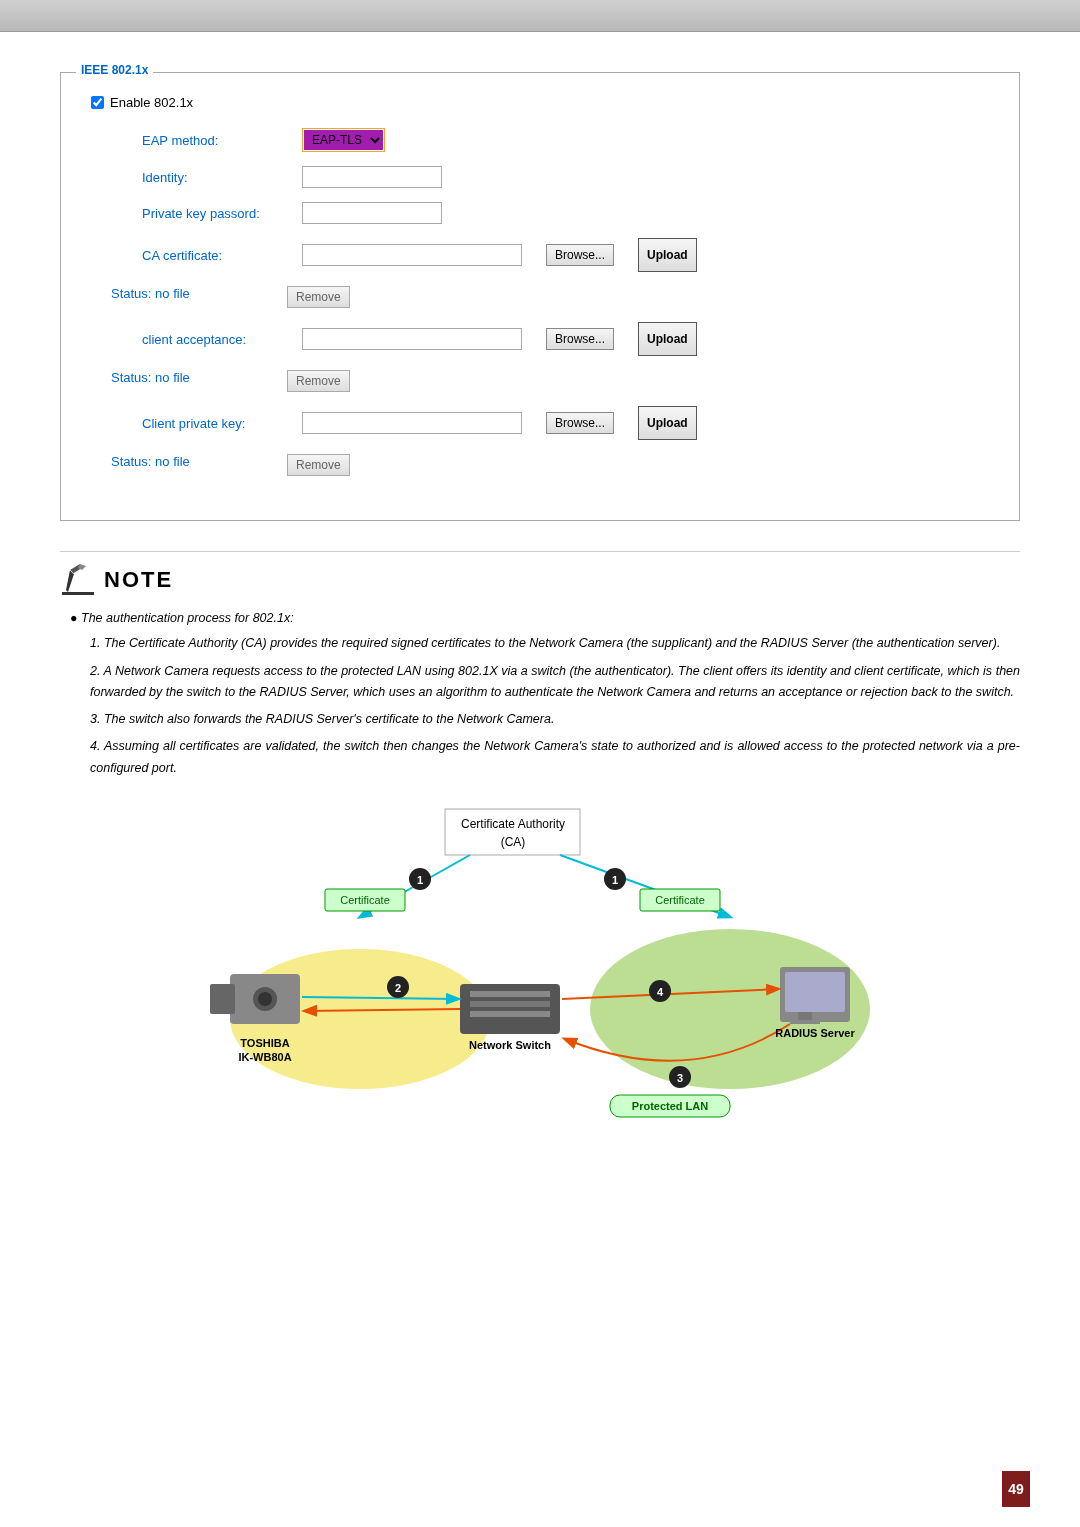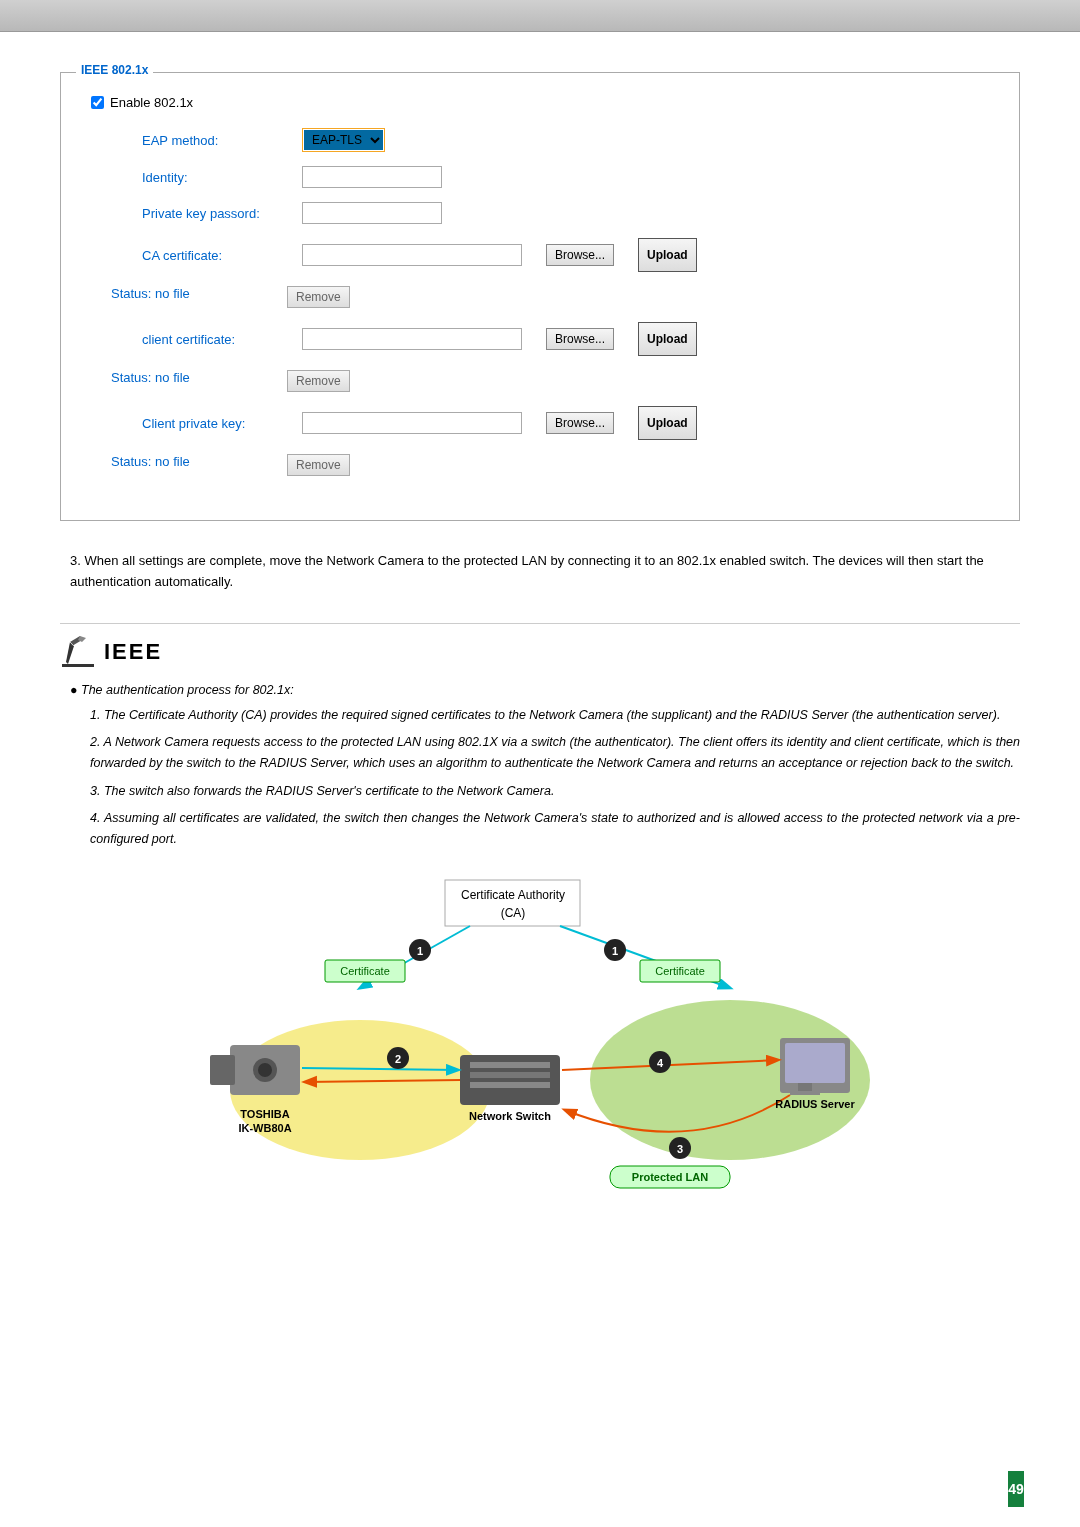--- a/index.html
+++ b/index.html
@@ -79,21 +79,21 @@
 
     .eap-select-wrapper {
       display: flex;
       align-items: center;
       border: 1px solid #f5a623;
       padding: 1px;
     }
 
     .eap-select {
       border: none;
-      background: #0369a1;
+      background: #a21caf;
       font-size: 12px;
       height: 20px;
       padding: 0 4px;
       outline: none;
     }
 
     .file-row {
       display: flex;
       align-items: center;
       gap: 24px;
@@ -207,24 +207,24 @@
 
     .note-list li::before {
       content: attr(data-num) ". ";
       font-style: italic;
     }
 
     
     .page-footer {
       position: absolute;
       bottom: 20px;
-      right: 56px;
-      width: 16px;
+      right: 50px;
+      width: 28px;
       height: 36px;
-      background: #15803d;
+      background: #7f1d1d;
       color: #fff;
       display: flex;
       align-items: center;
       justify-content: center;
       font-size: 14px;
       font-weight: bold;
     }
 
   </style>
 </head>
@@ -269,21 +269,21 @@
         <button class="btn-upload">Upload</button>
       </div>
     </div>
 
     <div class="status-row">
       <span class="status-label">Status:  no file</span>
       <button class="btn-remove">Remove</button>
     </div>
 
     <div class="form-row">
-      <span class="form-label">client certificate:</span>
+      <span class="form-label">client acceptance:</span>
       <div class="file-row">
         <input type="text" class="file-input" style="">
         <button class="btn-browse">Browse...</button>
         <button class="btn-upload">Upload</button>
       </div>
     </div>
 
     <div class="status-row">
       <span class="status-label">Status:  no file</span>
       <button class="btn-remove">Remove</button>
@@ -297,33 +297,32 @@
         <button class="btn-upload">Upload</button>
       </div>
     </div>
 
     <div class="status-row">
       <span class="status-label">Status:  no file</span>
       <button class="btn-remove">Remove</button>
     </div>
   </div>
 
-  <p class="step-text">3. When all settings are complete, move the Network Camera to the protected LAN by connecting it to an 802.1x enabled switch. The devices will then start the authentication automatically.</p>
 
   <div class="note-section">
     <div class="note-header">
 
       <svg class="note-icon" viewBox="0 0 36 36">
         <rect x="2" y="30" width="32" height="3" fill="#333"></rect>
         <polygon points="6,28 10,8 14,12 8,30" fill="#333"></polygon>
         <polygon points="10,8 20,2 22,6 12,12" fill="#555"></polygon>
         <polygon points="20,2 26,4 22,8 18,6" fill="#888"></polygon>
         <line x1="10" y1="8" x2="14" y2="12" stroke="#ccc" stroke-width="1"></line>
       </svg>
-      <span class="note-title">IEEE</span>
+      <span class="note-title">NOTE</span>
     </div>
 
     <div class="note-content">
       <div class="note-bullet">
         ● <em><span>The authentication process for 802.1x:</span></em>
       </div>
       <ol class="note-list">
         <li data-num="1"><span>The Certificate Authority (CA) provides the required signed certificates to the Network Camera (the supplicant) and the RADIUS Server (the authentication server).</span></li>
         <li data-num="2"><span>A Network Camera requests access to the protected LAN using 802.1X via a switch (the authenticator).  The client offers its identity and client certificate, which is then forwarded by the switch to the RADIUS Server, which uses an algorithm to authenticate the Network Camera and returns an acceptance or rejection back to the switch.</span></li>
         <li data-num="3"><span>The switch also forwards the RADIUS Server's certificate to the Network Camera.</span></li>

